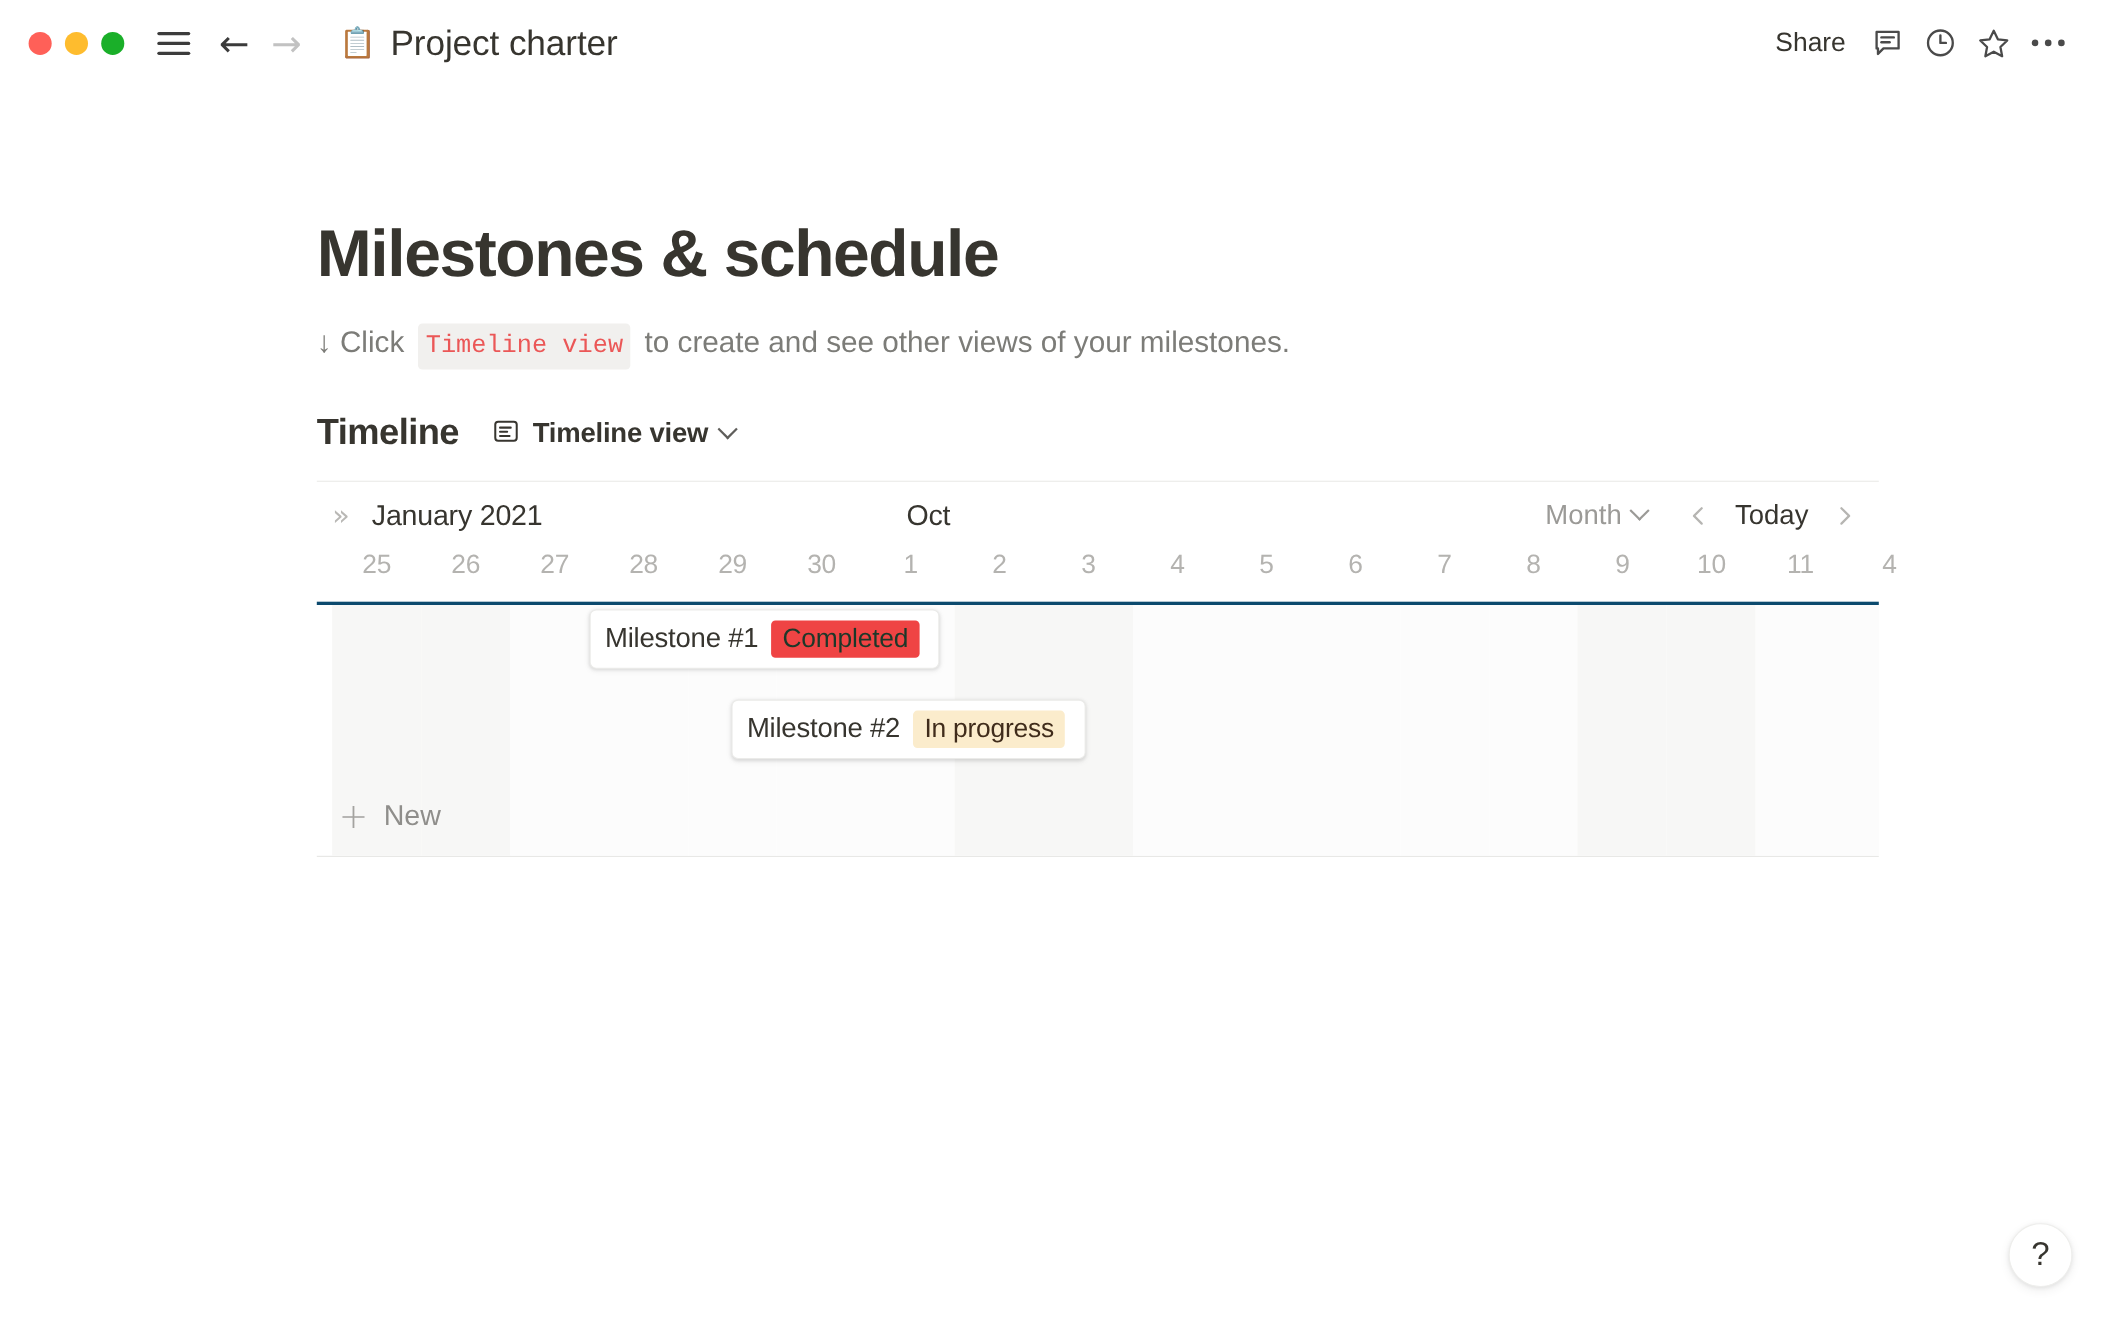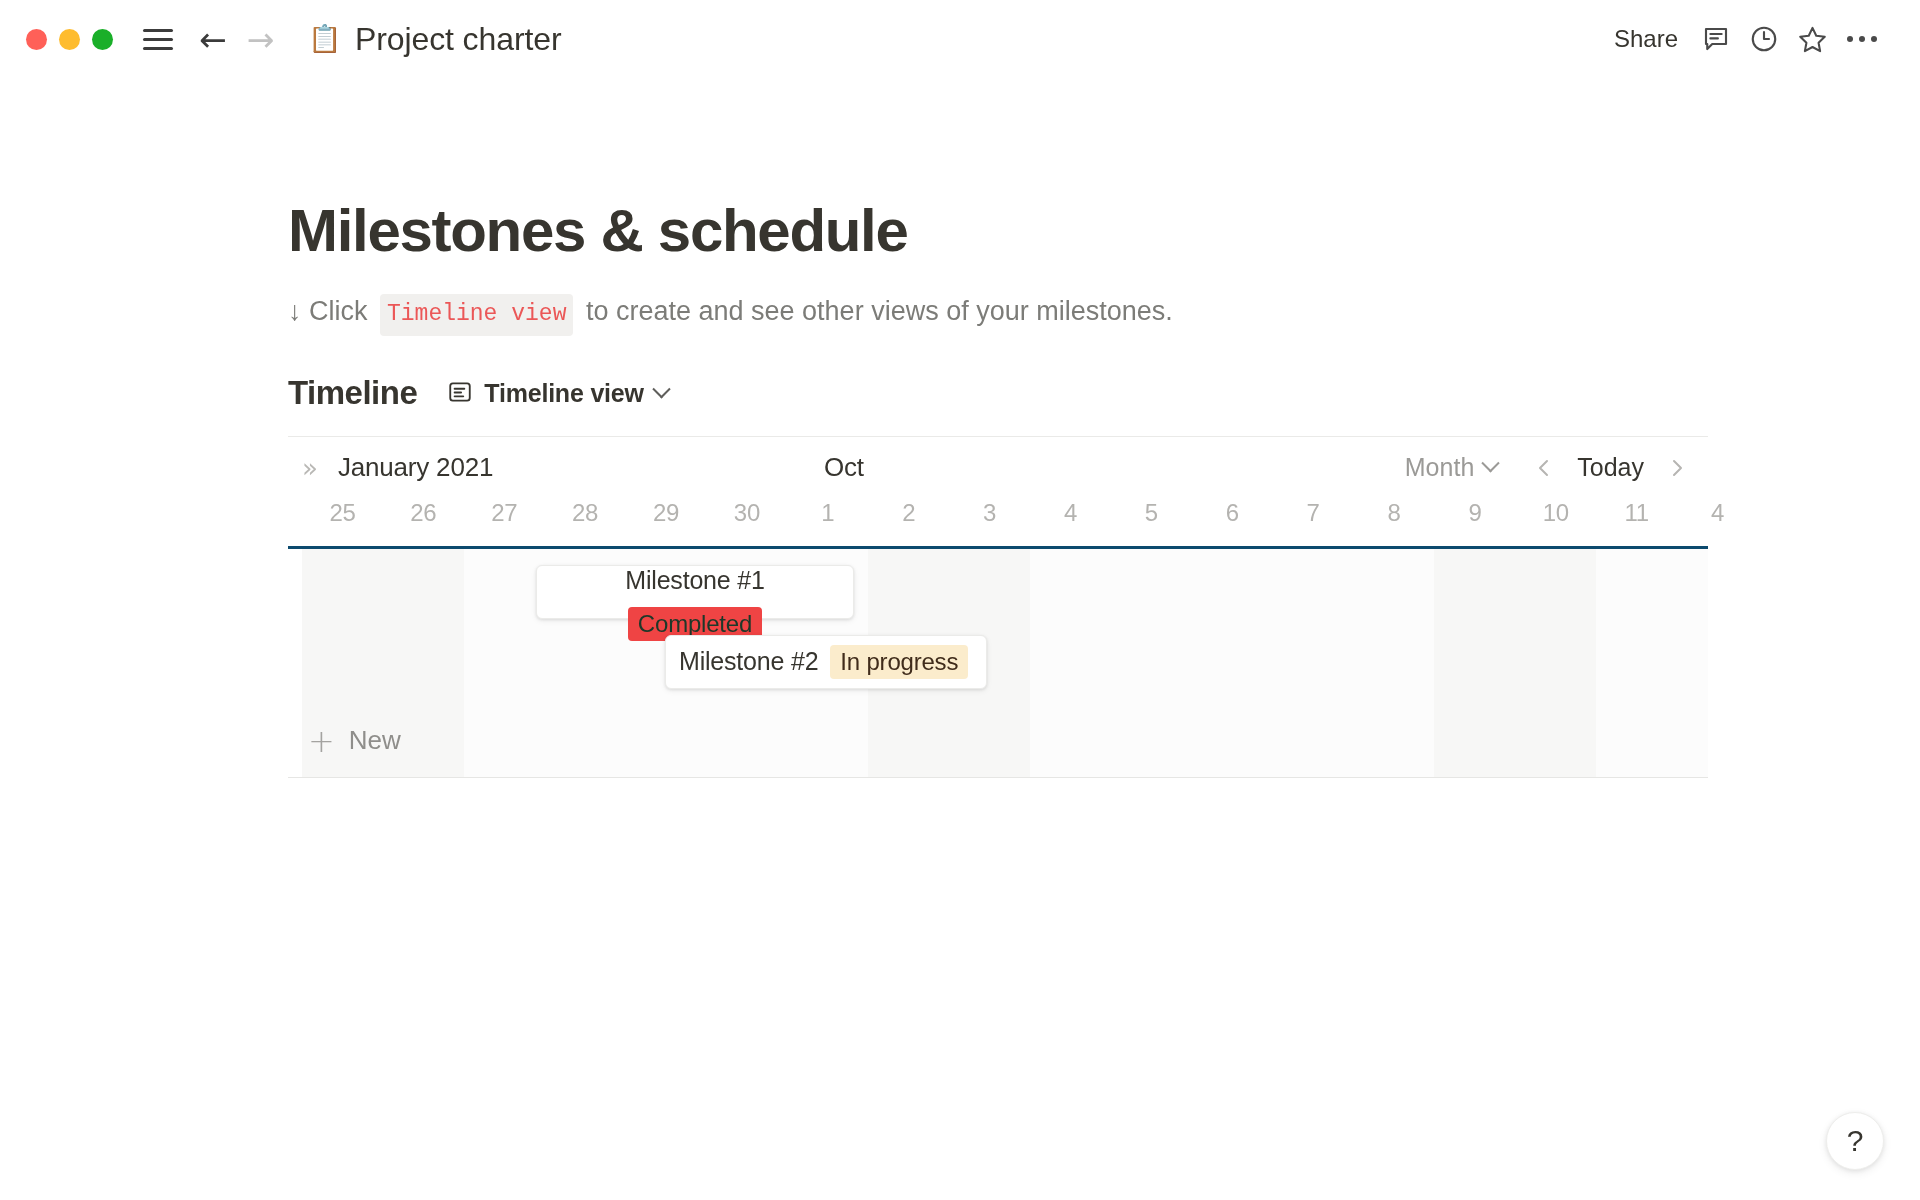--- a/index.html
+++ b/index.html
@@ -552,21 +552,21 @@
               <div class="tl-band weekday"></div>
               <div class="tl-band weekday"></div>
               <div class="tl-band weekday"></div>
               <div class="tl-band weekday"></div>
               <div class="tl-band weekend"></div>
               <div class="tl-band weekend"></div>
               <div class="tl-band weekday"></div>
               <div class="tl-band weekday"></div>
             </div>
           <div class="tl-bars" id="tl-bars">
-              <div class="tl-bar" style="left: 248px; top: 16px; width: 318px; flex-direction: column;">
+              <div class="tl-bar" style="left: 248px; top: 4px; width: 318px;">
                 <span class="tl-bar-title">Milestone #1</span>
                 <span class="tl-status st-completed">Completed</span>
               </div>
               <div class="tl-bar" style="left: 377px; top: 86px; width: 322px;">
                 <span class="tl-bar-title">Milestone #2</span>
                 <span class="tl-status st-inprogress">In progress</span>
               </div>
             </div>
 
           <div class="tl-new">

